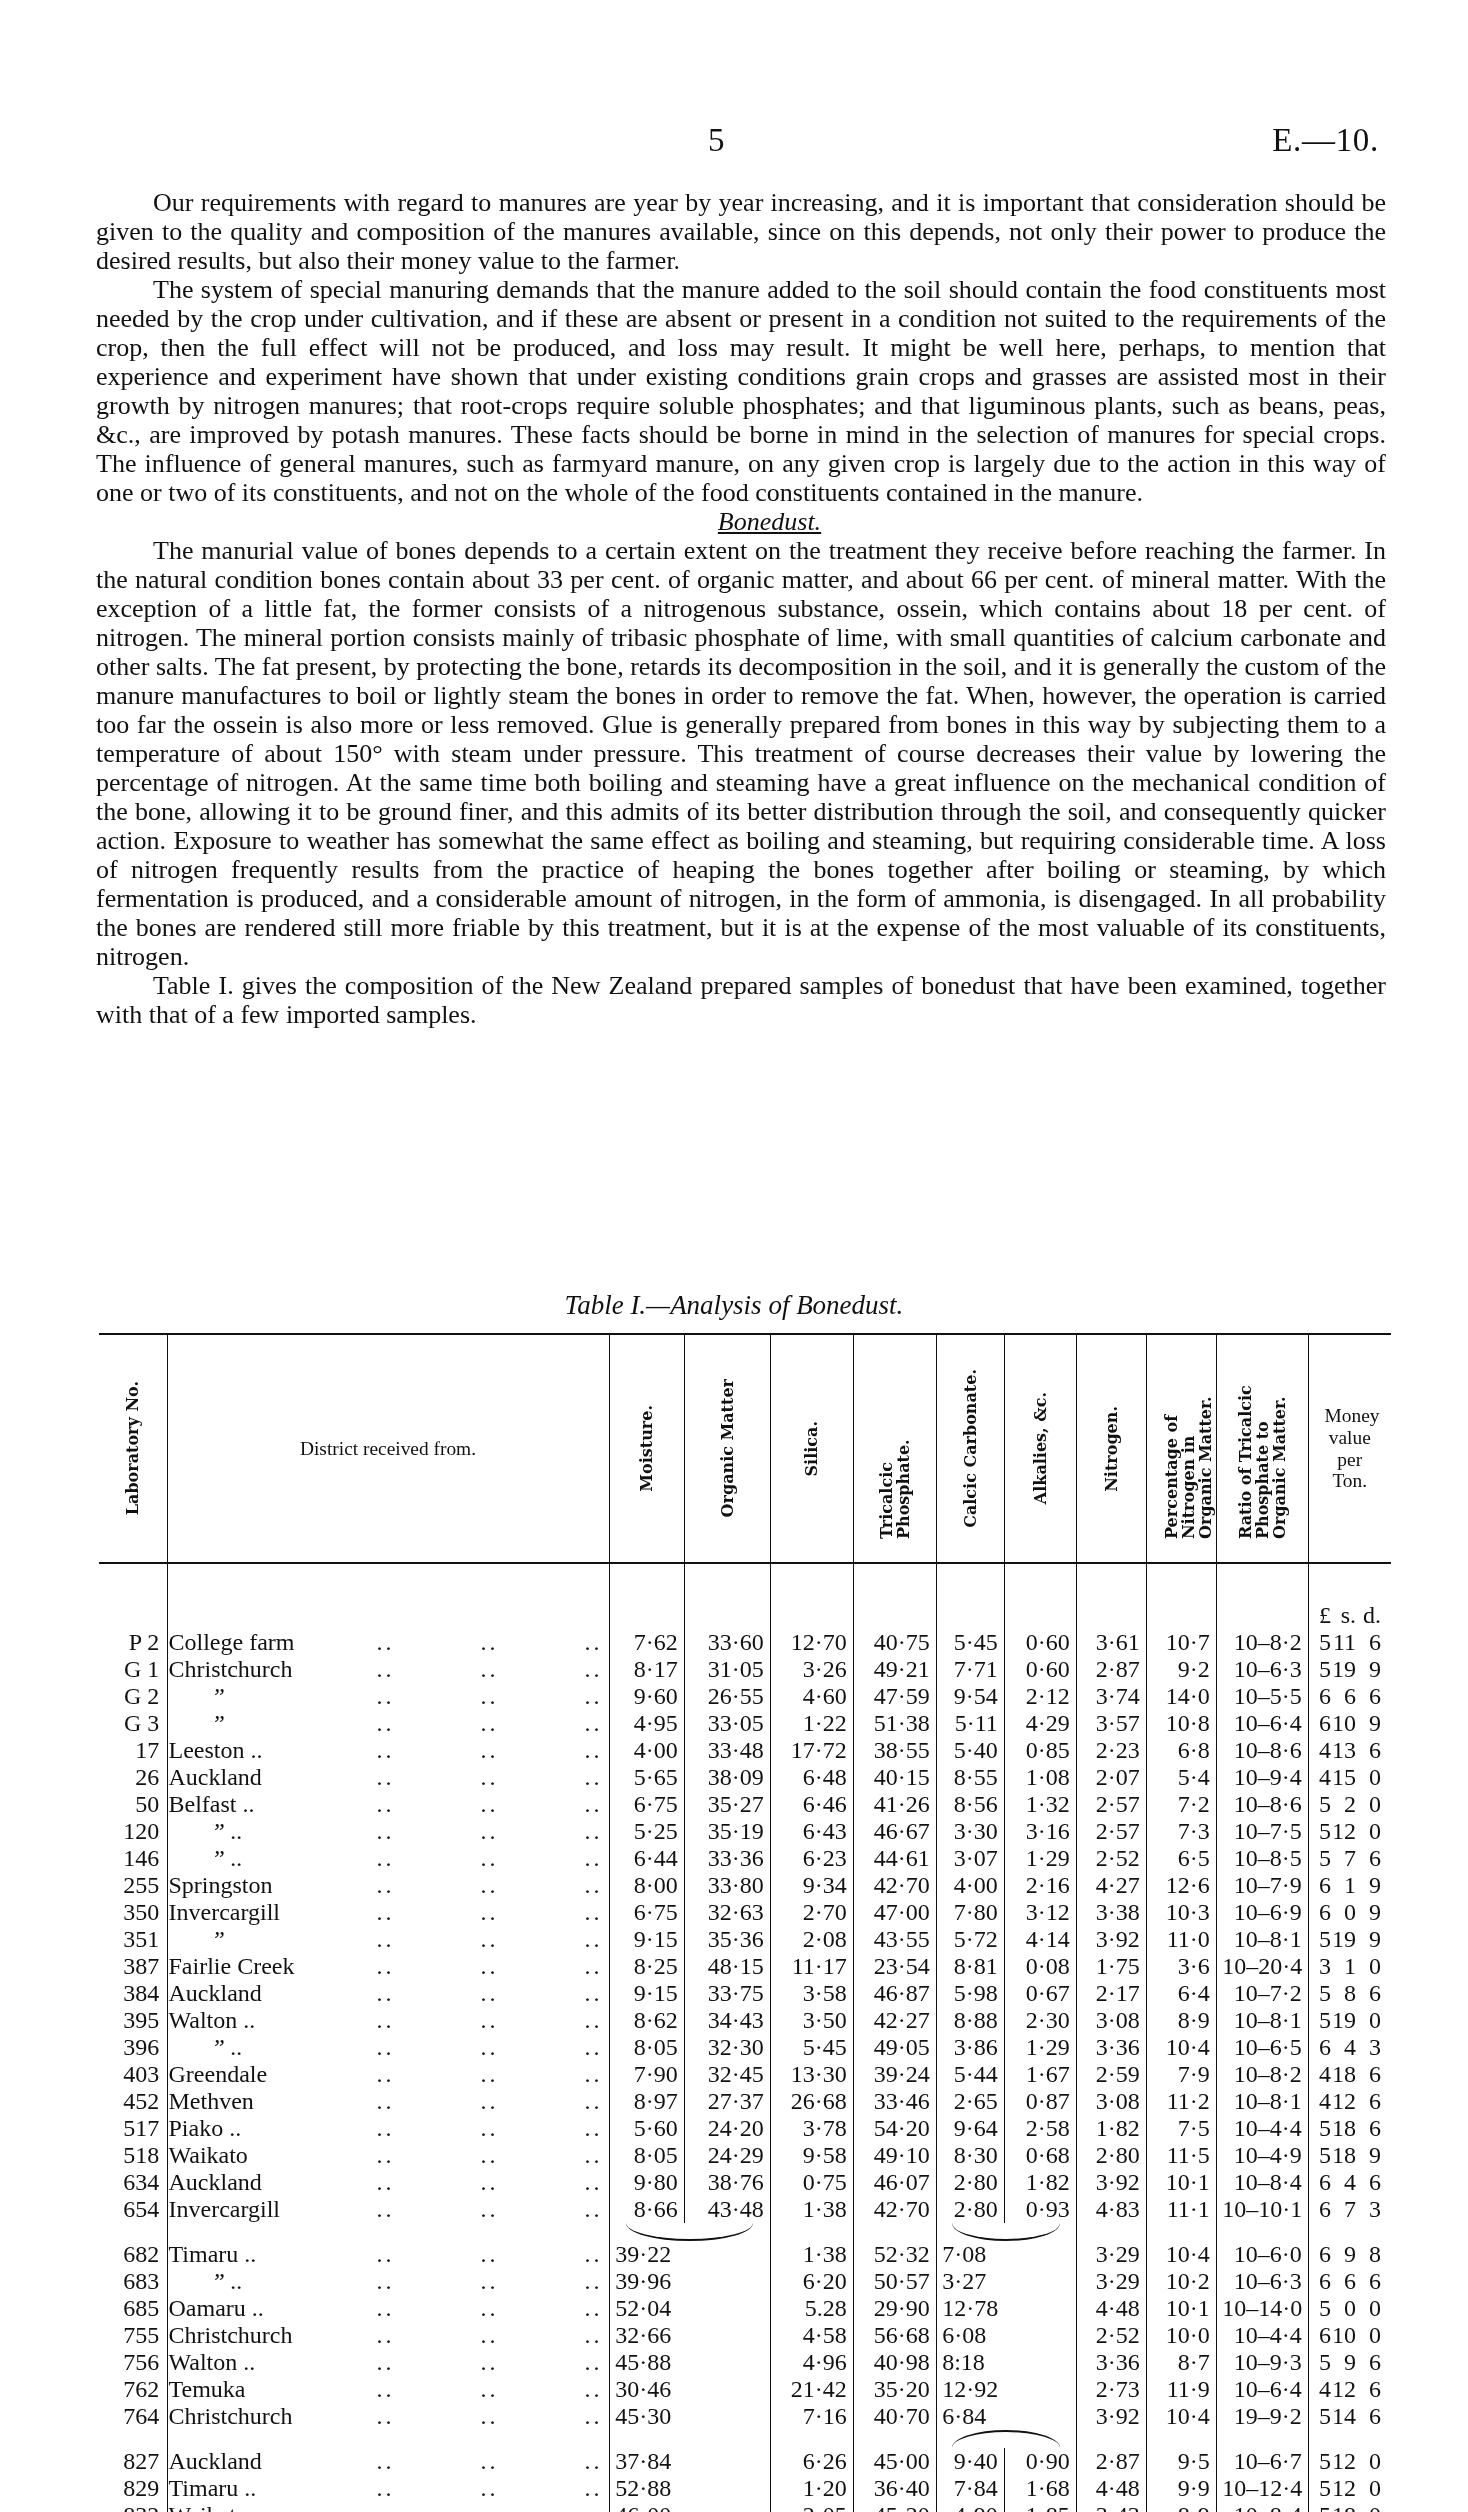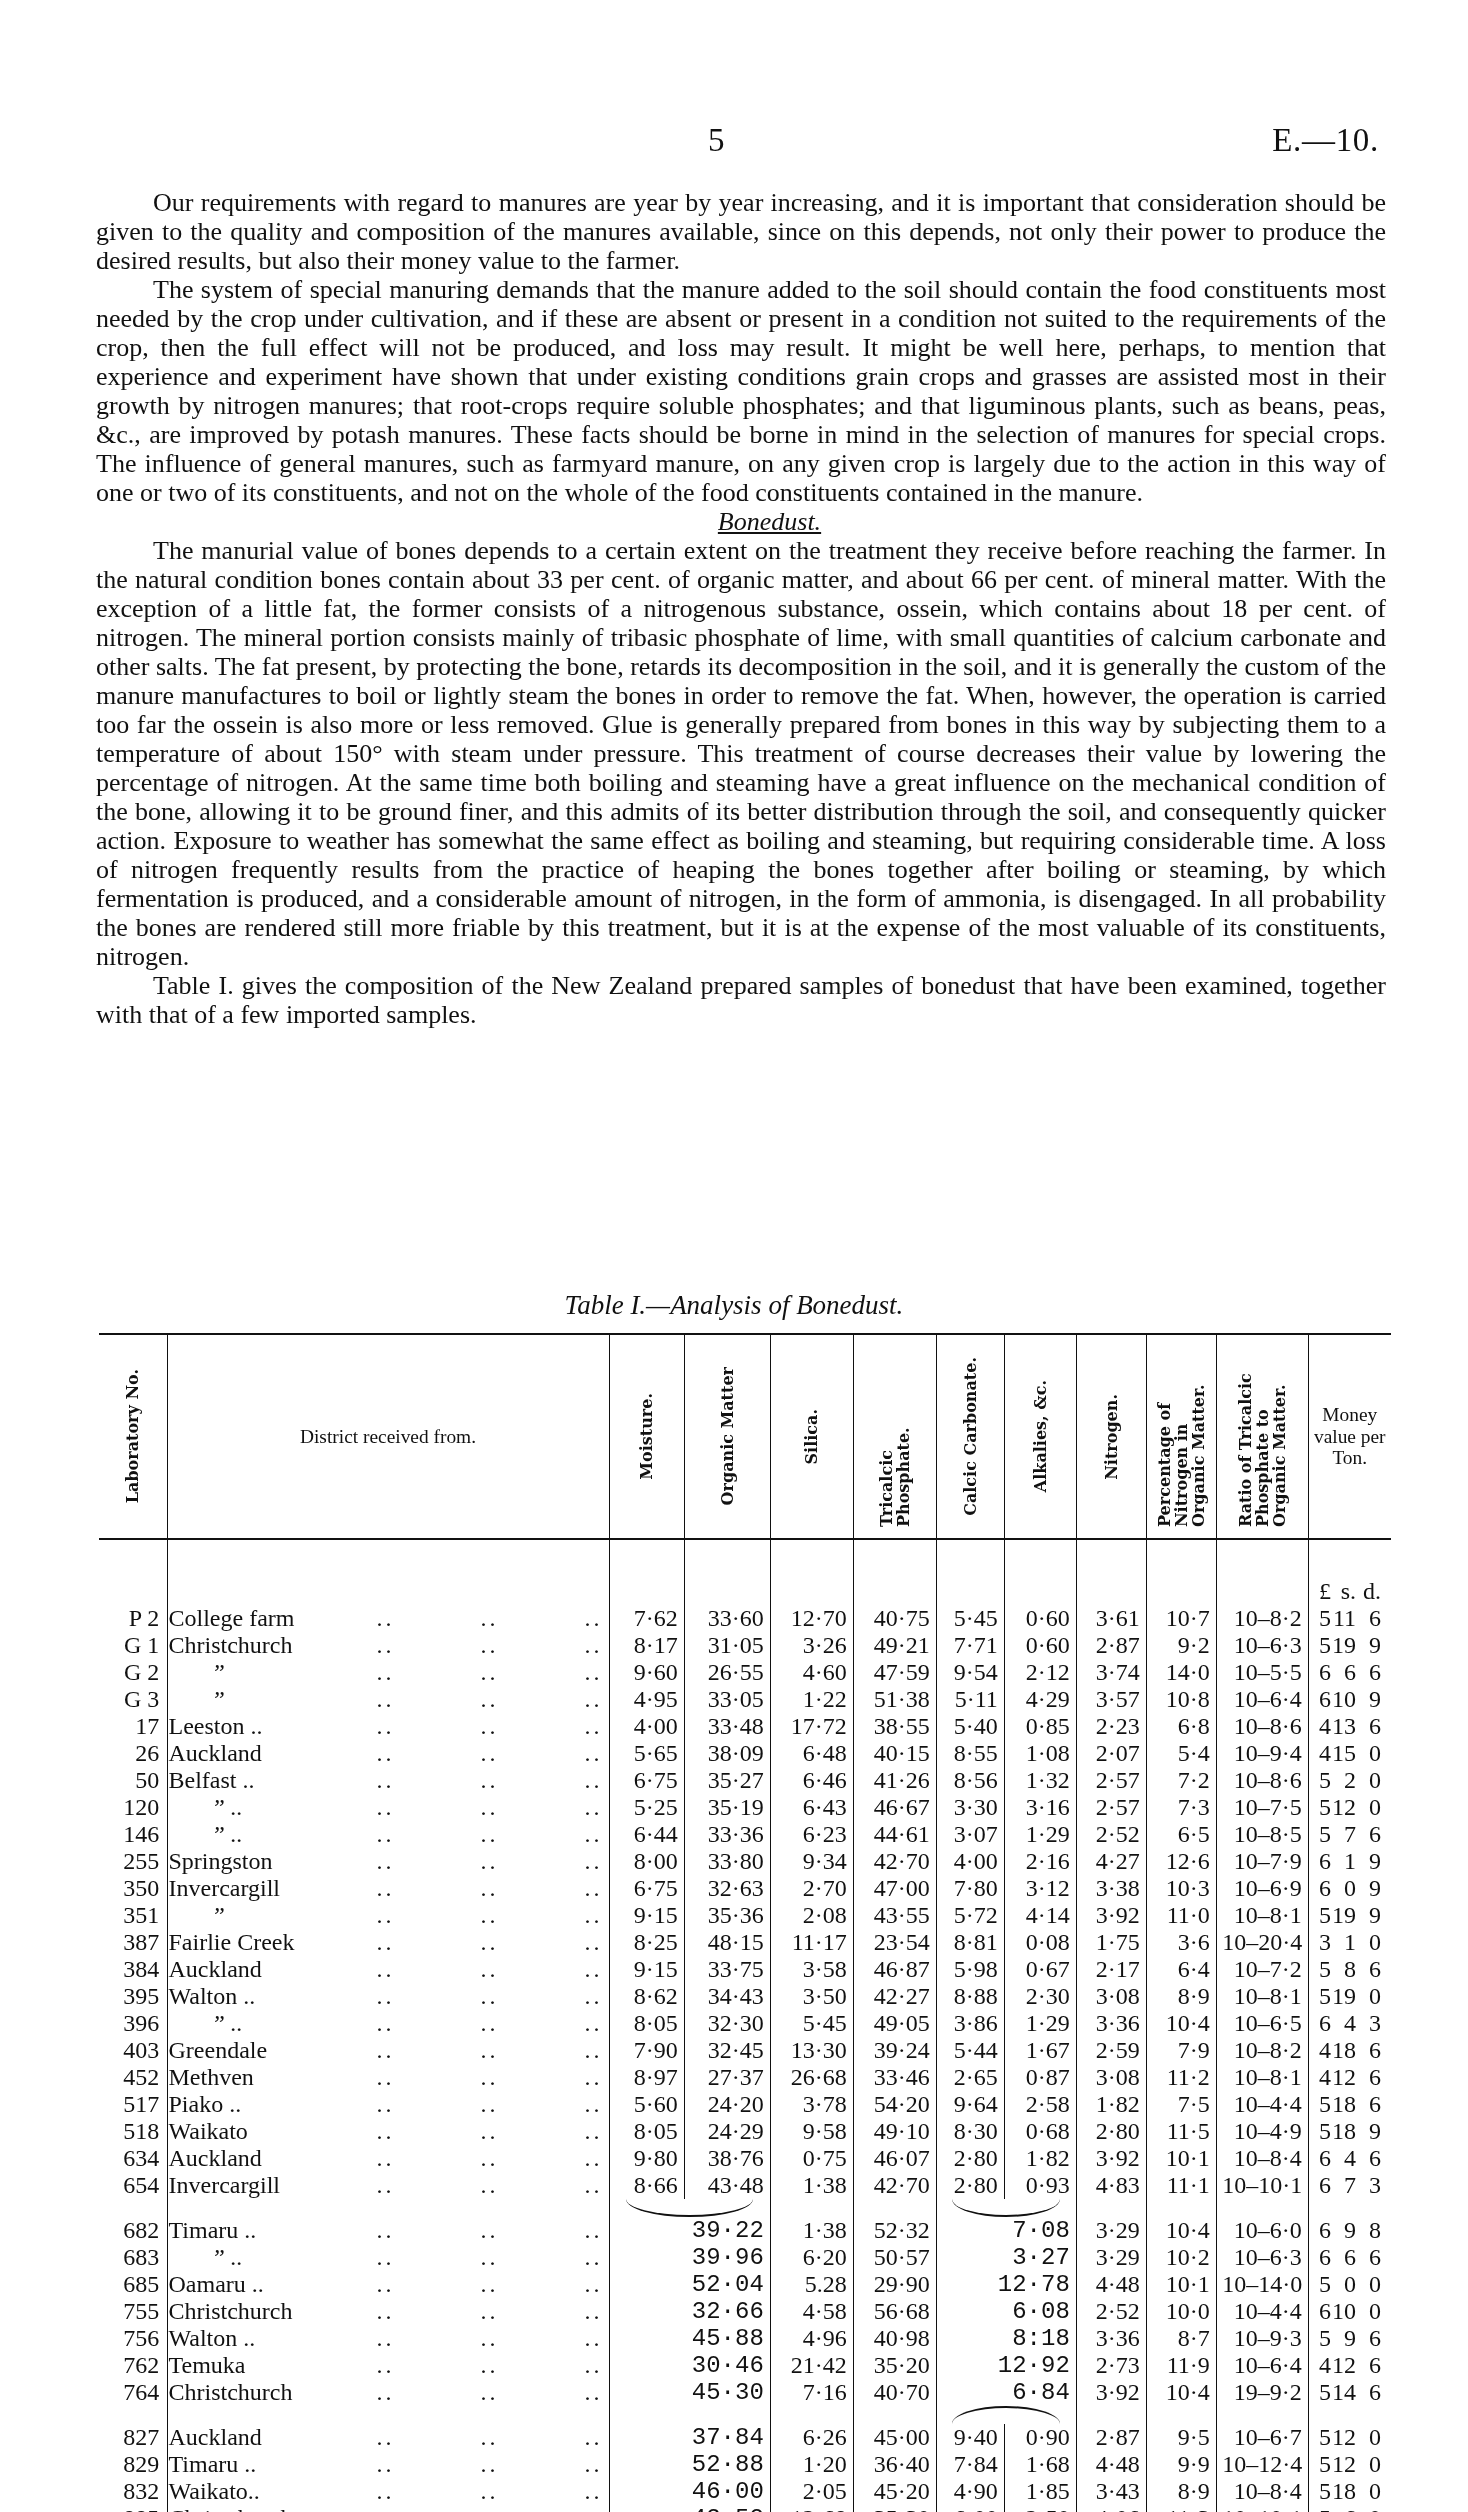--- a/index.html
+++ b/index.html
@@ -35,39 +35,39 @@
   .table-wrap {
     position: absolute; top: 1333px; left: 99px; width: 1291px;
   }
   table.data {
     border-collapse: collapse; width: 100%; table-layout: fixed;
     font-size: 24px;
   }
   table.data thead th {
     border-top: 2.2px solid #111; border-bottom: 2.2px solid #111;
     border-left: 1.1px solid #111; height: 195px; vertical-align: middle;
-    font-weight: bold; padding: 4px; position: relative;
+    font-weight: bold; padding: 16px; position: relative;
   }
   table.data thead th:first-child { border-left: none; }
   .vert {
     writing-mode: vertical-rl; transform: rotate(180deg);
     font-family: "DejaVu Serif", serif; font-weight: bold; font-size: 16px;
     line-height: 17px; margin: 0 auto; white-space: normal; max-height: 180px;
     text-align: left;
   }
   .horiz-head {
     font-weight: normal; font-size: 19.4px; line-height: 21.6px; text-align: center;
   }
   table.data tbody td {
     border-left: 1.1px solid #111; padding: 0 5.7px; height: 27px; line-height: 27px;
     text-align: right; white-space: nowrap; vertical-align: bottom;
   }
   table.data tbody td:first-child { border-left: none; text-align: right; padding-right: 7.2px; }
   table.data tbody td.district { text-align: left; padding-left: 1px; }
-  table.data tbody td.center { text-align: right; font-family: Liberation Mono, monospace; }
+  table.data tbody td.center { text-align: left; }
   table.data tbody tr.spacer td { height: 14.4px; line-height: 14.4px; }
   table.data tbody tr.last td { padding-bottom: 16px; border-bottom: 2.2px solid #111; }
   .district-name { display: inline-block; width: 165px; }
   .dots { display: inline-block; letter-spacing: 2.9px; width: 104px; text-align: center; }
   .ditto { display: inline-block; width: 165px; padding-left: 43px; box-sizing: border-box; font-style: italic; }
   .money { display: flex; justify-content: space-between; padding-right: 4.3px; }
   .money span { display: inline-block; width: 32px; text-align: right; }
   .money span:first-child { width: 21.6px; }
   .brace {
     display: block; margin: 0 auto; height: 16px; width: 85%;

